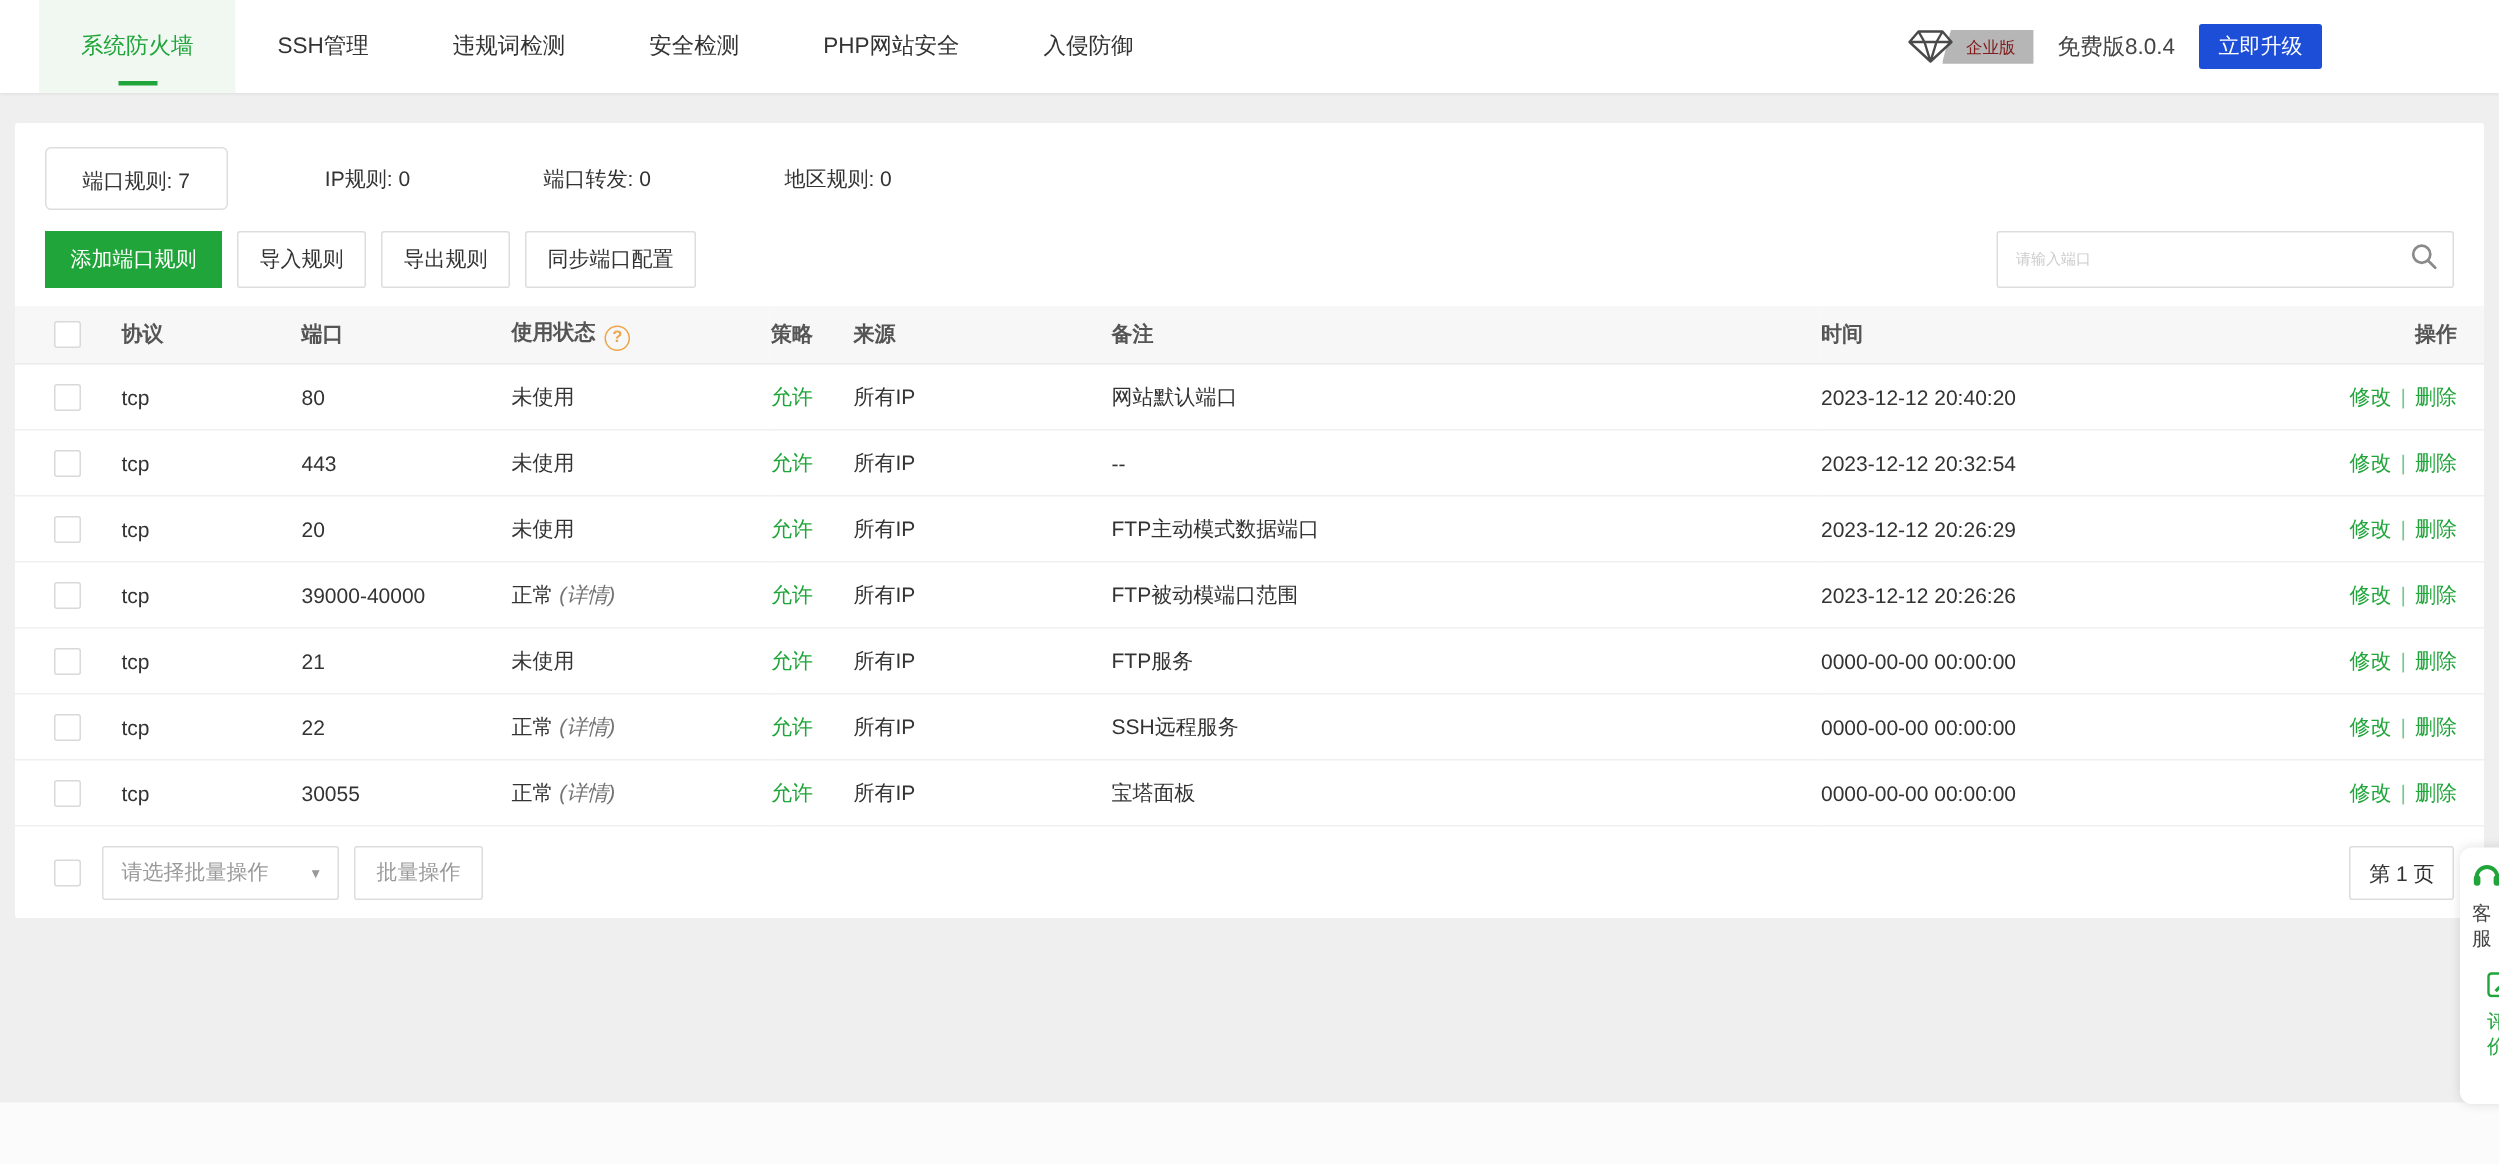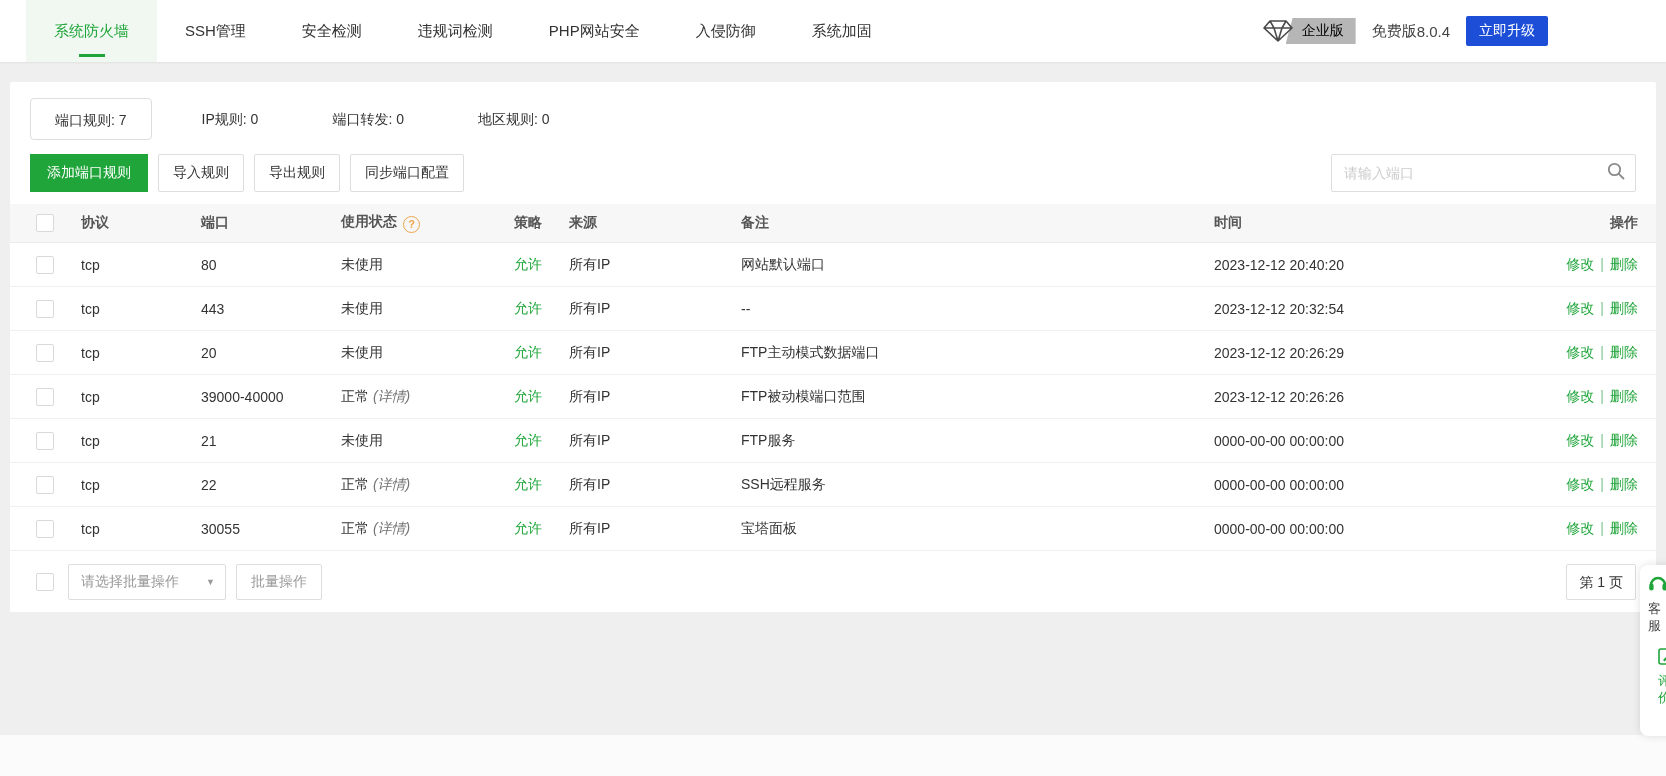--- a/index.html
+++ b/index.html
@@ -11,21 +11,21 @@
   .page{background:#efefef;height:735px;}
 
   
   .topnav{background:#fff;height:62px;display:flex;align-items:stretch;box-shadow:0 1px 2px rgba(0,0,0,.06);position:relative;}
   .nav-tabs{display:flex;margin-left:26px;}
   .nav-tab{padding:0 28px;line-height:62px;font-size:15px;color:#333;cursor:pointer;position:relative;}
   .nav-tab.active{background:#f1f8f2;color:#20a53a;}
   .nav-tab.active::after{content:"";position:absolute;left:50%;transform:translateX(-50%);bottom:5px;width:26px;height:3px;background:#20a53a;}
   .nav-right{margin-left:auto;display:flex;align-items:center;padding-right:118px;}
   .gem{margin-right:-8px;position:relative;z-index:2;display:flex;align-items:center;}
-  .edition-badge{background:#b6b6b6;color:#000000;font-size:14px;padding:4px 12px 4px 16px;clip-path:polygon(10% 0,100% 0,100% 100%,0 100%);}
+  .edition-badge{background:#b6b6b6;color:#7f1d1d;font-size:11px;padding:4px 12px 4px 16px;clip-path:polygon(10% 0,100% 0,100% 100%,0 100%);}
   .free-edition{margin-left:16px;font-size:15px;color:#444;}
   .version{font-size:15px;color:#444;}
   .upgrade-btn{margin-left:16px;background:#1d4ed8;color:#fff;font-size:14px;border:none;padding:6px 13px;border-radius:2px;cursor:pointer;}
 
   
   .card{background:#fff;margin:0 10px;border-radius:2px;}
   .fw-card{margin-top:13px;height:73px;display:flex;align-items:center;padding-left:26px;box-sizing:border-box;}
   .fw-label{color:#333;}
   .switch{width:46px;height:24px;border-radius:13px;position:relative;margin-left:12px;cursor:pointer;display:inline-block;}
   .switch.on{background:#20a53a;}
@@ -34,28 +34,28 @@
   .switch.on .knob{right:2px;}
   .switch.off .knob{left:2px;}
   .vdivider{width:1px;height:26px;background:#e3e3e3;margin:0 24px;}
   .weblog-path{color:#20a53a;margin-left:8px;}
   .weblog-size{color:#333;margin-left:12px;}
   .btn-outline{background:#fff;border:1px solid #ddd;border-radius:2px;color:#333;font-size:14px;height:34px;padding:0 14px;cursor:pointer;font-family:inherit;}
   .clear-btn{margin-left:16px;}
 
   
   .rules-card{margin-top:20px;height:530px;box-sizing:border-box;padding-top:16px;position:relative;}
-  .rule-tabs{display:flex;align-items:center;padding-left:20px;}
+  .rule-tabs{display:flex;align-items:center;padding-left:20px;gap:15px;}
   .rule-tab{padding:0 24px;height:42px;line-height:42px;color:#333;margin-right:26px;cursor:pointer;box-sizing:border-box;}
   .rule-tab.active{border:1px solid #ddd;border-radius:4px;background:#fff;}
   .toolbar{display:flex;align-items:center;margin-top:14px;padding:0 20px;}
   .btn-green{background:#20a53a;border:1px solid #20a53a;color:#fff;font-size:14px;height:38px;padding:0 16px;border-radius:0;cursor:pointer;font-family:inherit;}
   .toolbar .btn{height:38px;margin-right:10px;}
   .search-wrap{margin-left:auto;position:relative;}
-  .search-input{width:255px;height:36px;border:1px solid #ddd;border-radius:2px;padding:0 36px 0 12px;font-size:14px;color:#333;outline:none;font-family:inherit;}
+  .search-input{width:255px;height:36px;border:1px solid #ddd;border-radius:2px;padding:0 36px 0 12px;font-size:10px;color:#333;outline:none;font-family:inherit;}
   .search-input::placeholder{color:#ccc;}
   .search-icon{position:absolute;right:10px;top:8px;cursor:pointer;}
 
   
   table{width:100%;border-collapse:collapse;table-layout:fixed;margin-top:12px;}
   thead th{background:#f7f7f7;height:36px;font-weight:bold;color:#555;text-align:left;border-bottom:1px solid #ebebeb;}
   tbody td{height:41px;border-bottom:1px solid #f0f0f0;color:#333;}
   .cb{display:inline-block;width:16px;height:16px;border:1px solid #d9d9d9;border-radius:2px;background:#fff;vertical-align:middle;cursor:pointer;}
   td.c-check,th.c-check{padding-left:26px;}
   .green{color:#20a53a;}
@@ -81,25 +81,24 @@
 </style>
 </head>
 <body>
 
 <div class="page">
 
   <div class="topnav">
     <div class="nav-tabs">
       <div class="nav-tab active">系统防火墙</div>
       <div class="nav-tab">SSH管理</div>
+      <div class="nav-tab">违规词检测</div>
       <div class="nav-tab">安全检测</div>
-      <div class="nav-tab">违规词检测</div>
       <div class="nav-tab">PHP网站安全</div>
       <div class="nav-tab">入侵防御</div>
-      <div class="nav-tab">系统加固</div>
     </div>
     <div class="nav-right">
       <span class="gem">
         <svg width="32" height="24" viewBox="0 0 32 24">
             <path d="M8 2 L24 2 L30 9 L16 22 L2 9 Z M2 9 L30 9 M8 2 L12 9 L16 22 M24 2 L20 9 L16 22" fill="none" stroke="#4a4a4a" stroke-width="1.6" stroke-linejoin="round"></path>
           </svg>
       </span>
       <span class="edition-badge">企业版</span>
       <span class="free-edition">免费版</span>
       <span class="version">8.0.4</span>

